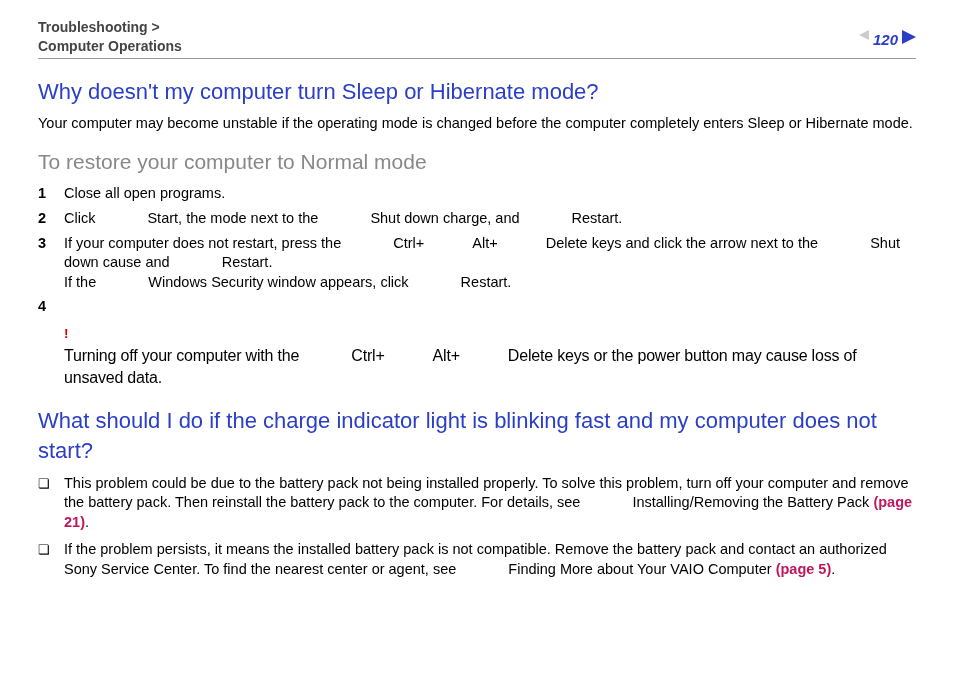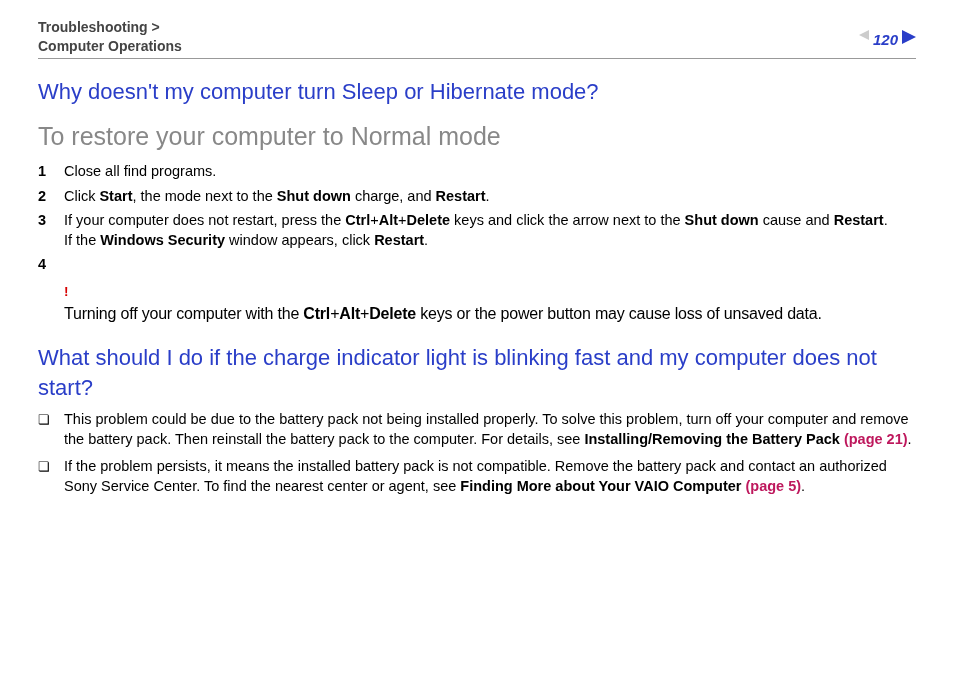--- a/index.html
+++ b/index.html
@@ -55,21 +55,21 @@
     border-bottom: 7px solid transparent;
   }
   h2.blue {
     color: #2a3ec8;
     font-weight: normal;
     font-size: 22px;
     margin: 16px 0 8px 0;
   }
   .subhead {
     color: #888;
-    font-size: 25px;
+    font-size: 21px;
     margin: 14px 0 8px 0;
   }
   .intro { margin: 4px 0 10px 0; }
   ol.steps {
     list-style: none;
     padding: 0;
     margin: 0 0 6px 0;
   }
   ol.steps > li {
     display: flex;
@@ -98,47 +98,48 @@
   }
   ul.box > li {
     display: flex;
     margin: 8px 0;
   }
   ul.box .bx {
     min-width: 26px;
     font-size: 13px;
     line-height: 1.5;
   }
-  b { font-weight: bold; }
+  b { font-weight: normal; margin-left: 48px; }
   .link { color: #be185d; font-weight: bold; }
 </style>
 </head>
 <body>
 
 <div class="page">
   <div class="header">
     <div class="breadcrumb">
       <span>Troubleshooting &gt;</span><br>
       <span>Computer Operations</span>
     </div>
     <div class="pager">
       <span class="arrow-left"></span>
       <span class="num">120</span>
       <span class="arrow-right"></span>
     </div>
   </div>
 
   <h2 class="blue">Why doesn't my computer turn Sleep or Hibernate mode?</h2>
+  <div class="intro">Your computer may become unstable if the operating mode is changed before the computer completely enters Sleep or Hibernate mode.</div>
 
   <div class="subhead">To restore your computer to Normal mode</div>
 
   <ol class="steps">
     <li>
       <span class="n">1</span>
-      <span>Close all find programs.</span>
+      <span>Close all open programs.</span>
     </li>
     <li>
       <span class="n">2</span>
       <span>
         <span>Click </span><b>Start</b><span>, the mode next to the </span><b>Shut down</b><span> charge, and </span><b>Restart</b><span>.</span>
       </span>
     </li>
     <li>
       <span class="n">3</span>
       <span>

